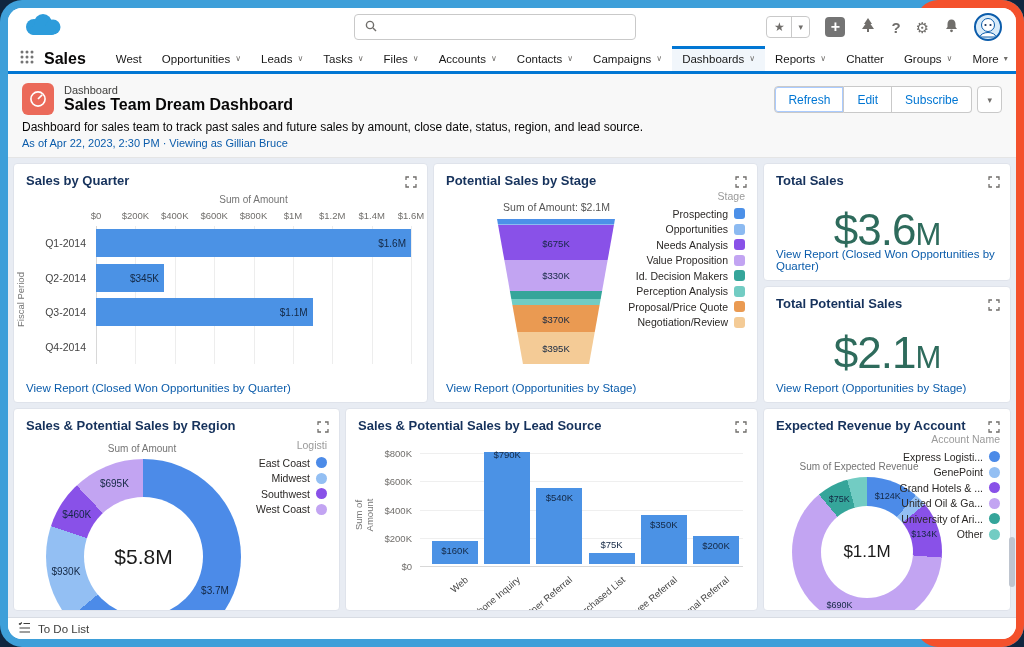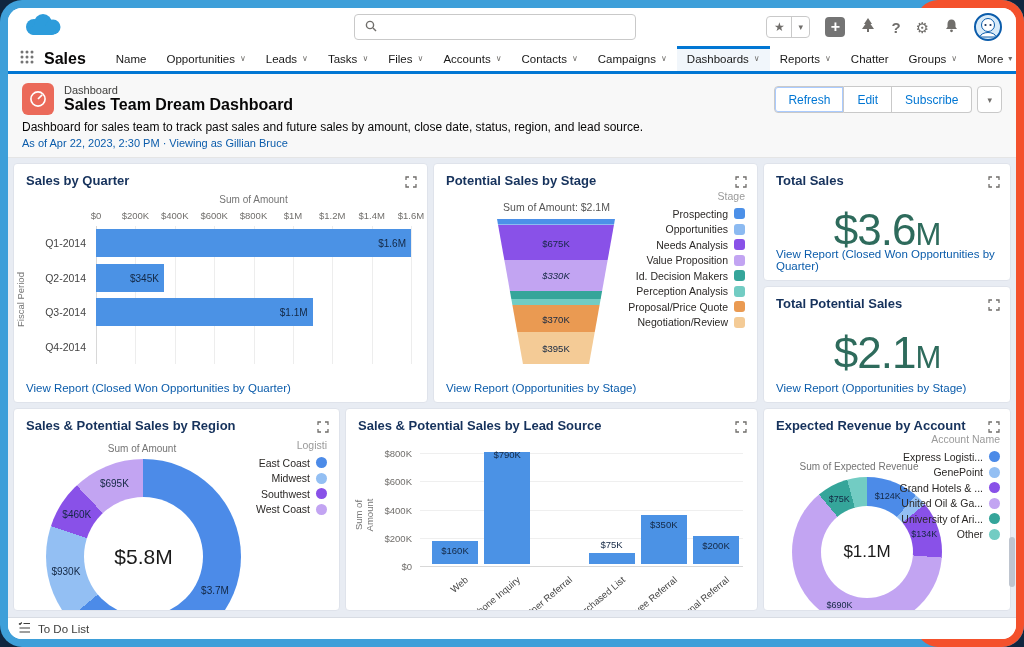--- a/index.html
+++ b/index.html
@@ -187,21 +187,21 @@
             <circle cx="12" cy="7" r="1.5"></circle>
             <circle cx="2" cy="12" r="1.5"></circle>
             <circle cx="7" cy="12" r="1.5"></circle>
             <circle cx="12" cy="12" r="1.5"></circle>
           </g>
         </svg>
     </span>
     <span class="app-name">Sales</span>
     <div id="nav-tabs" style="display:flex;align-items:stretch;">
         <div class="tab">
-          <span>Name</span>
+          <span>West</span>
         </div>
         <div class="tab">
           <span>Opportunities</span>
           <span class="chev">∨</span>
         </div>
         <div class="tab">
           <span>Leads</span>
           <span class="chev">∨</span>
         </div>
         <div class="tab">
@@ -340,21 +340,21 @@
         <span class="expand"><svg width="12" height="12" viewBox="0 0 12 12">
               <path d="M1 4 V1 H4 M8 1 H11 V4 M11 8 V11 H8 M4 11 H1 V8" fill="none" stroke="#706E6B" stroke-width="1.3"></path>
             </svg></span>
         <div class="f-sub">Sum of Amount: $2.1M</div>
         <div class="funnel" id="funnel">
             <div class="f-seg" style="height: 5px; background: rgb(76, 144, 232);"></div>
             <div class="f-seg" style="height: 2px; background: rgb(140, 186, 241);"></div>
             <div class="f-seg" style="height: 38px; background: rgb(137, 81, 232);">
               <span class="f-val">$675K</span>
             </div>
-            <div class="f-seg" style="height: 34px; background: rgb(194, 164, 242); font-style: italic;">
+            <div class="f-seg" style="height: 34px; background: rgb(194, 164, 242);">
               <span class="f-val">$330K</span>
             </div>
             <div class="f-seg" style="height: 9px; background: rgb(53, 165, 154);"></div>
             <div class="f-seg" style="height: 7px; background: rgb(114, 204, 195);"></div>
             <div class="f-seg" style="height: 30px; background: rgb(234, 154, 82);">
               <span class="f-val">$370K</span>
             </div>
             <div class="f-seg" style="height: 35px; background: rgb(244, 203, 150);">
               <span class="f-val">$395K</span>
             </div>
@@ -477,20 +477,24 @@
             <div class="ls-gridline" style="top: 56.5px;"></div>
             <div class="ls-gridline" style="top: 84.75px;"></div>
             <div class="ls-gridline axis" style="top: 113px;"></div>
             <div class="ls-col" style="left: 12px; height: 113px;">
               <div class="ls-bar" style="height: 22.6px;"></div>
               <span class="ls-val" style="bottom: 7.6px;">$160K</span>
             </div>
             <div class="ls-col" style="left: 64.2px; height: 113px;">
               <div class="ls-bar" style="height: 111.588px;"></div>
               <span class="ls-val" style="bottom: 104px;">$790K</span>
+            </div>
+            <div class="ls-col" style="left: 116.4px; height: 113px;">
+              <div class="ls-bar" style="height: 76.275px;"></div>
+              <span class="ls-val" style="bottom: 61.275px;">$540K</span>
             </div>
             <div class="ls-col" style="left: 168.6px; height: 113px;">
               <div class="ls-bar" style="height: 10.5938px;"></div>
               <span class="ls-val" style="bottom: 13.5938px;">$75K</span>
             </div>
             <div class="ls-col" style="left: 220.8px; height: 113px;">
               <div class="ls-bar" style="height: 49.4375px;"></div>
               <span class="ls-val" style="bottom: 34.4375px;">$350K</span>
             </div>
             <div class="ls-col" style="left: 273px; height: 113px;">

